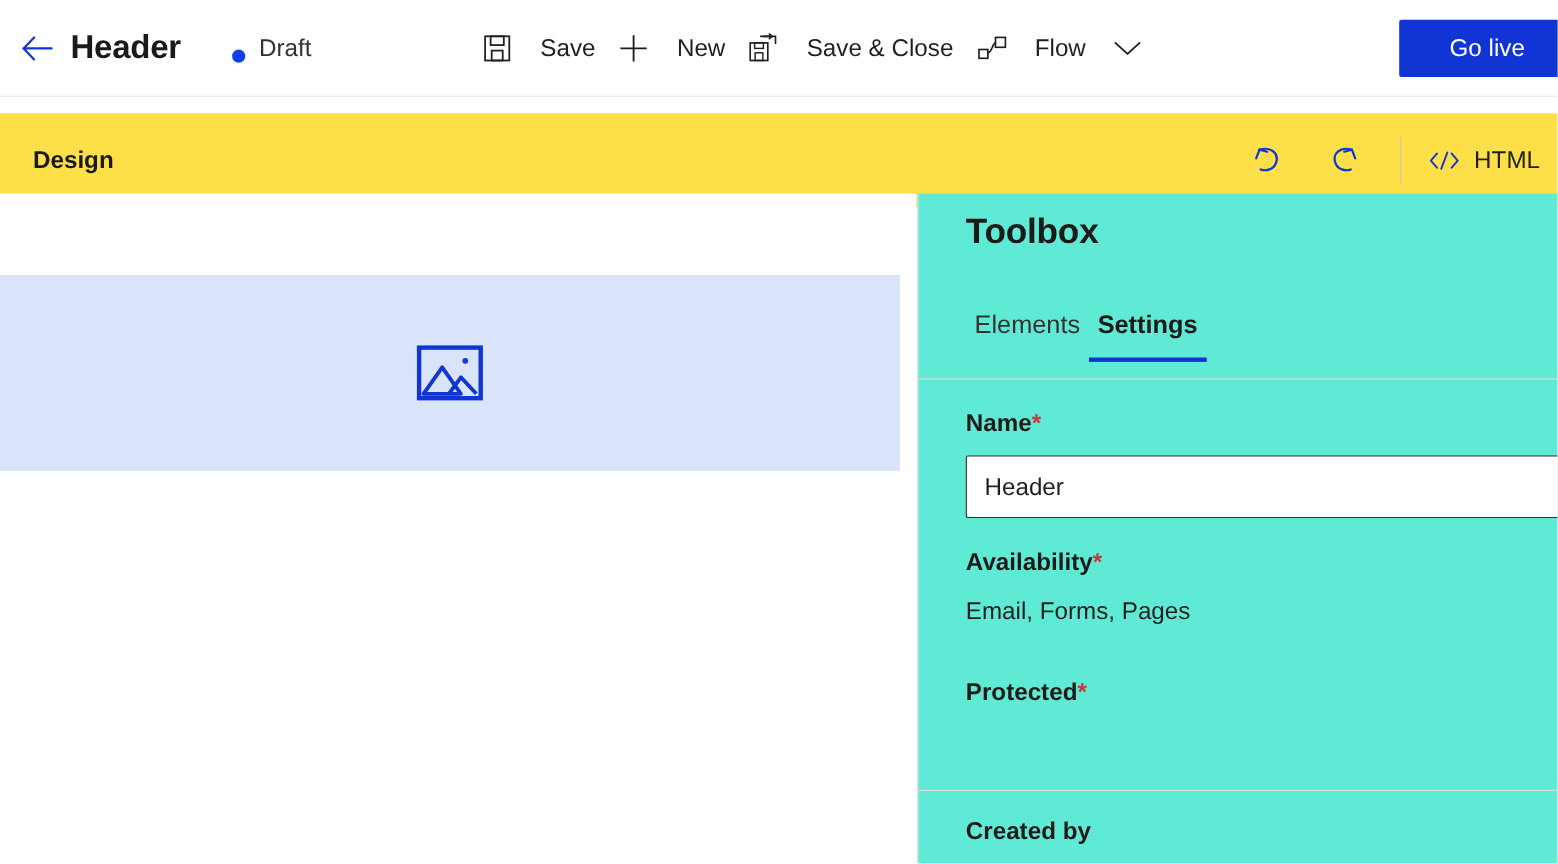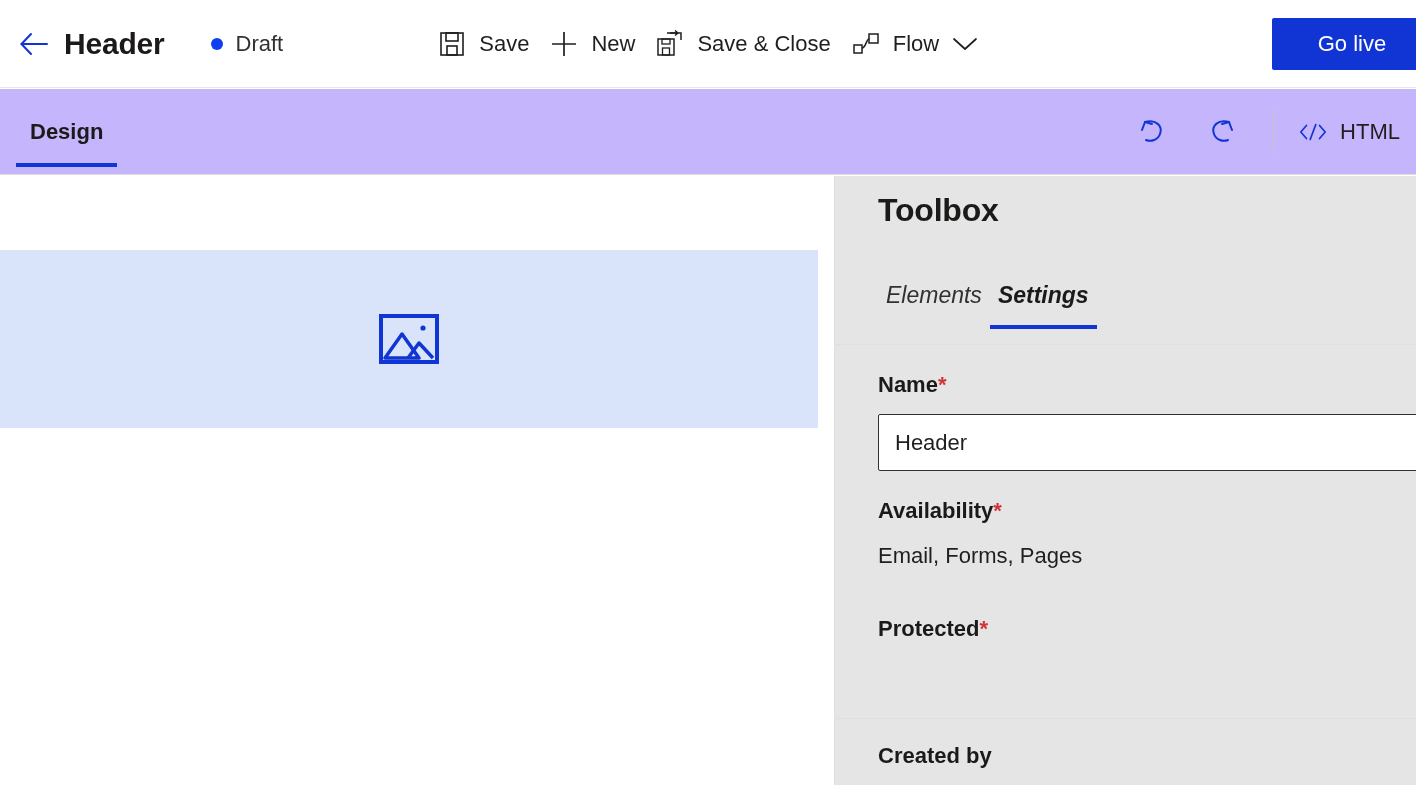--- a/index.html
+++ b/index.html
@@ -46,21 +46,21 @@
     margin-left: 14px;
     font-size: 30px;
     font-weight: 600;
     color: #1b1a19;
     letter-spacing: -0.2px;
     white-space: nowrap;
   }
 
   .status-chip {
     display: flex;
-    align-items: center;
+    align-items: flex-end;
     margin-left: 46px;
     white-space: nowrap;
   }
   .status-dot {
     width: 12px; height: 12px;
     border-radius: 50%;
     background: #0f3ff0;
     margin-right: 13px;
   }
   .status-label {
@@ -79,20 +79,21 @@
     display: flex;
     align-items: center;
     height: 52px;
     padding: 0 10px;
     background: none;
     border: none;
     cursor: pointer;
     white-space: nowrap;
     color: #201f1e;
     font-family: inherit;
+    gap: 12px;
   }
   .cmd-icon {
     display: flex;
     align-items: center;
     justify-content: center;
     width: 30px; height: 30px;
     margin-right: 12px;
     flex: 0 0 auto;
   }
   .cmd-icon svg { display: block; }
@@ -126,24 +127,24 @@
     cursor: pointer;
     display: flex;
     align-items: center;
     justify-content: center;
     white-space: nowrap;
   }
 
   
   .tab-bar {
     position: absolute;
-    top: 89px; left: 0;
+    top: 103px; left: 0;
     width: 1416px;
     height: 86px;
-    background: #c4b5fd;
+    background: #fde047;
     border-bottom: 1px solid #e1dfdd;
   }
 
   .tabs {
     position: absolute;
     left: 16px; top: 0;
     height: 86px;
     display: flex;
     align-items: center;
   }
@@ -235,21 +236,21 @@
     align-items: center;
     justify-content: center;
   }
 
   
   .panel {
     position: absolute;
     top: 176px; left: 834px;
     width: 582px;
     height: 609px;
-    background: #e5e5e5;
+    background: #5eead4;
     border-left: 1px solid #e1dfdd;
     overflow: hidden;
   }
 
   .panel-title {
     position: absolute;
     left: 43px; top: 16px;
     font-size: 32px;
     font-weight: 600;
     color: #1b1a19;
@@ -266,21 +267,20 @@
   }
   .panel-tab {
     position: relative;
     padding: 0 8px 20px 8px;
     background: none; border: none;
     cursor: pointer;
     font-family: inherit;
     font-size: 23px;
     color: #323130;
     white-space: nowrap;
-    font-style: italic;
   }
   .panel-tab + .panel-tab { }
   .panel-tab.active { font-weight: 600; color: #1b1a19; }
   .panel-tab.active::after {
     content: "";
     position: absolute;
     left: 0; right: 0;
     bottom: 0;
     height: 4px;
     background: #1035d4;

